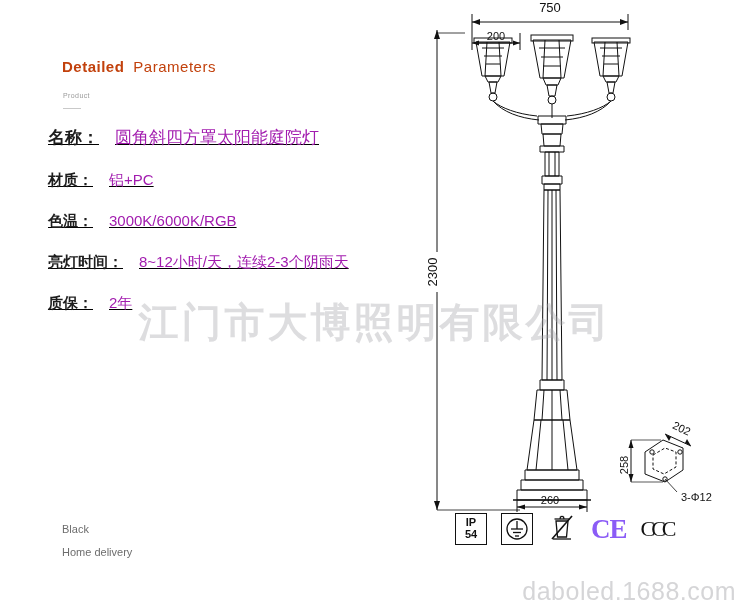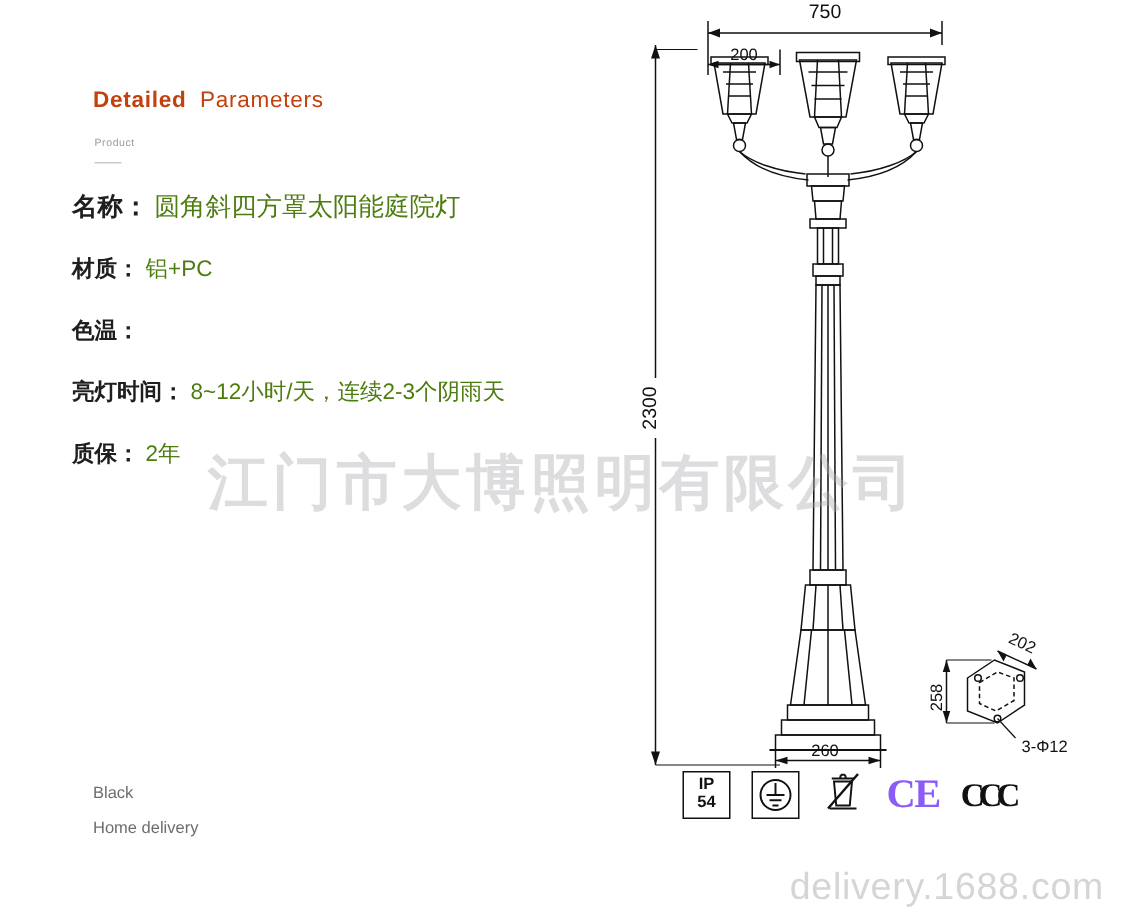--- a/index.html
+++ b/index.html
@@ -64,31 +64,32 @@
     position: absolute;
     left: 48px;
     top: 128px;
     width: 380px;
   }
   .spec-row {
     display: flex;
     align-items: flex-end;
     margin-bottom: 23px;
     line-height: 1.2;
+    text-decoration: underline;
   }
   .spec-row .label {
     font-size: 15px;
     font-weight: bold;
     color: #1e1e1e;
     white-space: nowrap;
   }
   .spec-row .value {
     font-size: 15px;
-    color: #4d7c0f;
-    margin-left: 4px;
+    color: #a21caf;
+    margin-left: 16px;
     white-space: nowrap;
   }
   .spec-row.big .label,
   .spec-row.big .value {
     font-size: 17px;
   }
 
   .footer-note {
     position: absolute;
     left: 62px;
@@ -142,21 +143,21 @@
   }
   .cert-ce {
     font-size: 27px;
     font-weight: bold;
     color: #8b5cf6;
     letter-spacing: -1px;
     font-family: Liberation Serif, serif;
   }
   .cert-ccc {
     font-size: 22px;
-    font-weight: bold;
+    font-weight: normal;
     color: #111;
     letter-spacing: -4px;
     font-family: "Liberation Serif", serif;
   }
 
   
   .watermark-cn {
     position: absolute;
     left: 50%;
     top: 322px;
@@ -205,20 +206,21 @@
       </div>
 
       <div class="spec-row">
         <span class="label">材质：</span>
         <span class="value">铝+PC</span>
       </div>
 
 
       <div class="spec-row">
         <span class="label">色温：</span>
+        <span class="value">3000K/6000K/RGB</span>
       </div>
 
       <div class="spec-row">
         <span class="label">亮灯时间：</span>
         <span class="value">8~12小时/天，连续2-3个阴雨天</span>
       </div>
 
       <div class="spec-row">
         <span class="label">质保：</span>
         <span class="value">2年</span>
@@ -406,15 +408,15 @@
         <line x1="6" y1="27" x2="24" y2="27" stroke="#111" stroke-width="1.3"></line>
       </svg>
     </div>
 
     <div class="cert-ce">CE</div>
 
     <div class="cert-ccc">CCC</div>
   </div>
 
   <div class="watermark-cn">江门市大博照明有限公司</div>
-  <div class="watermark-url">delivery.1688.com</div>
+  <div class="watermark-url">daboled.1688.com</div>
 
 </div>
 
 </body></html>

